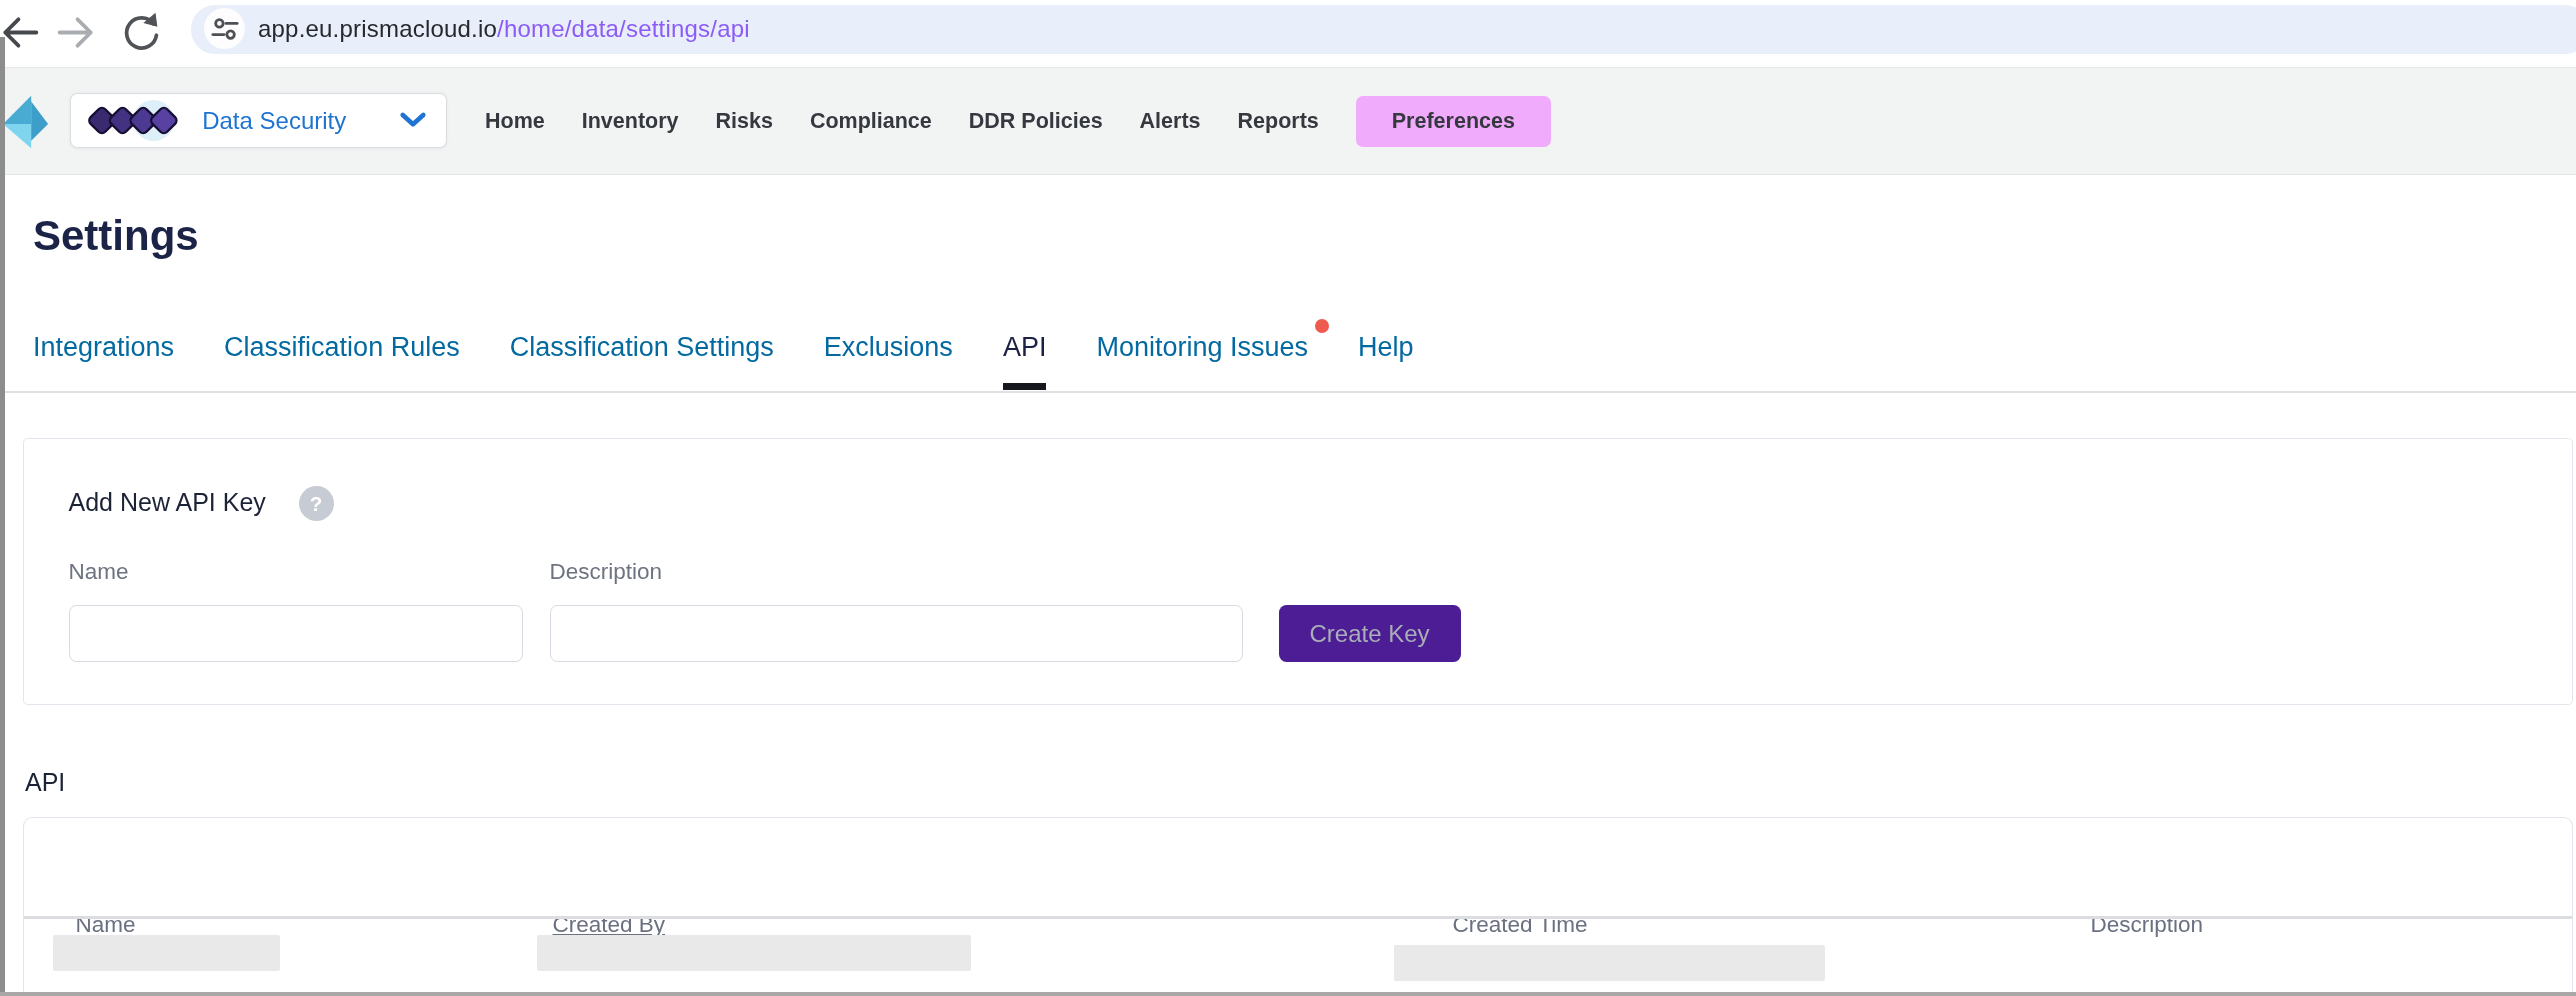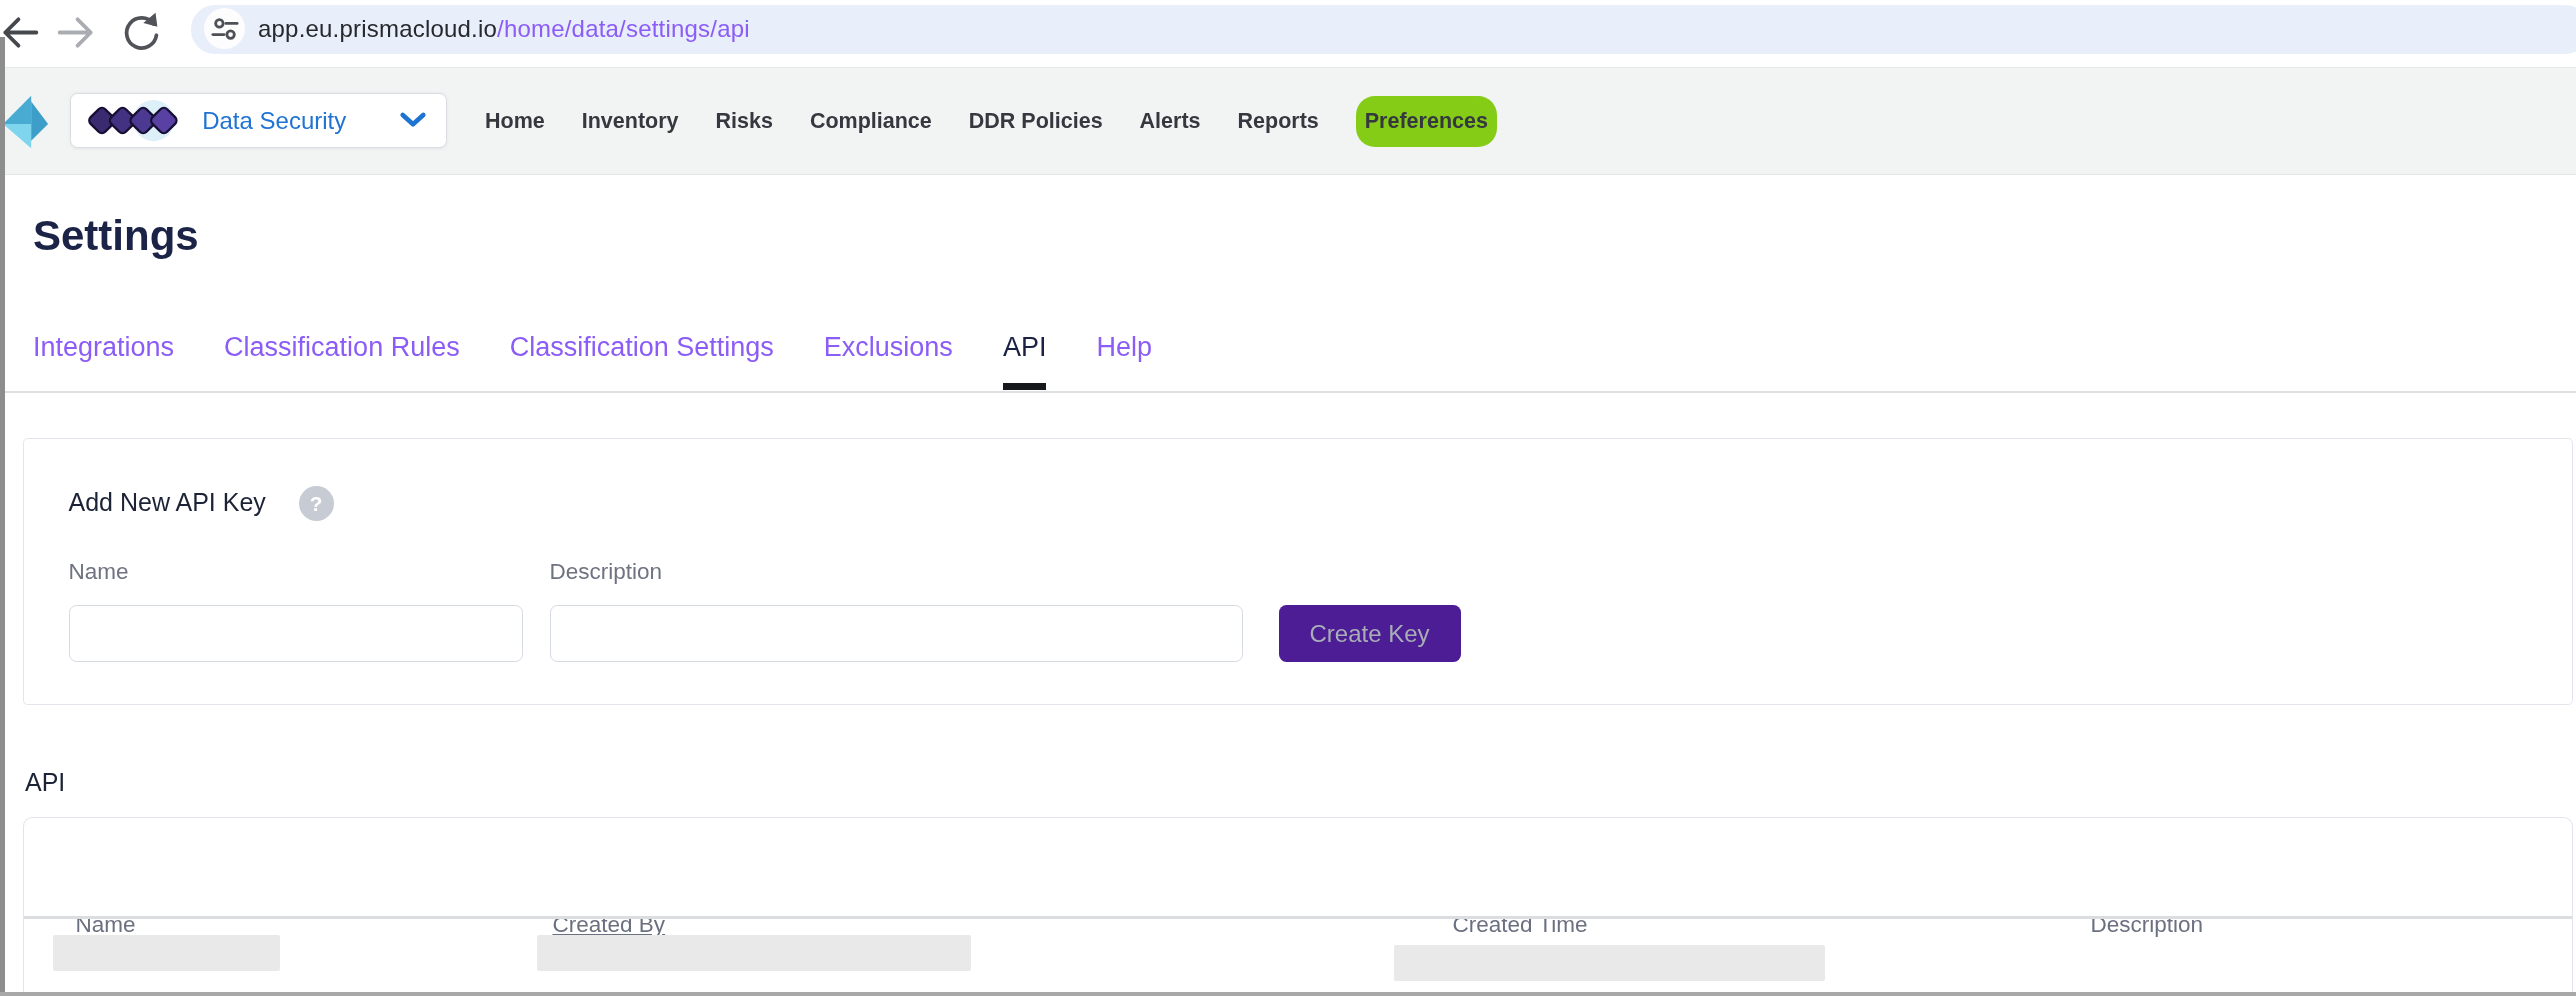--- a/index.html
+++ b/index.html
@@ -26,26 +26,26 @@
           border-top:0.9px solid #e7e8e8;border-bottom:0.9px solid #e3e4e4;box-sizing:border-box;}
   .logo{position:absolute;left:0.9px;top:24px;}
   .product{position:absolute;left:70px;top:25px;width:377px;height:55px;background:#ffffff;
           border:0.9px solid #d9dce1;border-radius:7.5px;box-sizing:border-box;
           display:flex;align-items:center;box-shadow:0 0.9px 2.8px rgba(120,130,150,.12);cursor:pointer;}
   .diamonds{margin-left:15px;flex:0 0 auto;}
   .product-label{margin-left:11.2px;font-size:24px;font-weight:500;color:#1f73d2;white-space:nowrap;}
   .product-chevron{margin-left:auto;margin-right:19px;flex:0 0 auto;}
   .nav-links{position:absolute;left:485px;top:0;height:106px;display:flex;align-items:center;gap:37px;}
   .nav-link{font-size:21.5px;font-weight:600;color:#35383e;white-space:nowrap;cursor:pointer;}
-  .nav-link.pill{background:#84cc16;border-radius:19px;padding:13px 9px;}
+  .nav-link.pill{background:#f0abfc;border-radius:7px;padding:13px 36px;}
 
   
   .page-title{position:absolute;left:33px;top:212px;font-size:42px;font-weight:700;color:#1b2347;}
   .tabs{position:absolute;left:33px;top:326px;display:flex;gap:50px;height:64px;}
-  .tab{position:relative;padding-top:5.6px;font-size:27px;color:#8b5cf6;white-space:nowrap;cursor:pointer;box-sizing:border-box;height:100%;}
+  .tab{position:relative;padding-top:5.6px;font-size:27px;color:#0369a1;white-space:nowrap;cursor:pointer;box-sizing:border-box;height:100%;}
   .tab.active{color:#1a2145;font-weight:500;}
   .tab.active::after{content:"";position:absolute;left:0;right:0;bottom:0;height:7.5px;background:#16181d;}
   .tab-dot{position:absolute;top:-6.6px;right:-20.6px;width:14px;height:14px;border-radius:50%;background:#ef5a4e;}
   .tabs-divider{position:absolute;left:4.7px;top:391px;width:2571px;height:1.9px;background:#dfe0e3;}
 
   
   .card1{position:absolute;left:22.5px;top:438px;width:2550px;height:267px;background:#ffffff;
          border:0.9px solid #e2e5eb;border-radius:4.7px;box-sizing:border-box;}
   .section-title{position:absolute;left:45px;top:49px;font-size:25px;font-weight:500;color:#1d2337;}
   .help-badge{position:absolute;left:275px;top:47px;width:35px;height:35px;border-radius:50%;
@@ -135,20 +135,24 @@
   </div>
 
   <div class="page-title">Settings</div>
 
   <div class="tabs">
     <div class="tab">Integrations</div>
     <div class="tab">Classification Rules</div>
     <div class="tab">Classification Settings</div>
     <div class="tab">Exclusions</div>
     <div class="tab active">API</div>
+    <div class="tab">
+      <span>Monitoring Issues</span>
+      <span class="tab-dot"></span>
+    </div>
     <div class="tab">Help</div>
   </div>
   <div class="tabs-divider"></div>
 
   <div class="card1">
     <div class="section-title">Add New API Key</div>
     <div class="help-badge">?</div>
     <div class="field-label lbl-name">Name</div>
     <div class="field-label lbl-desc">Description</div>
     <input class="txt-input in-name" type="text" value="" style="">

